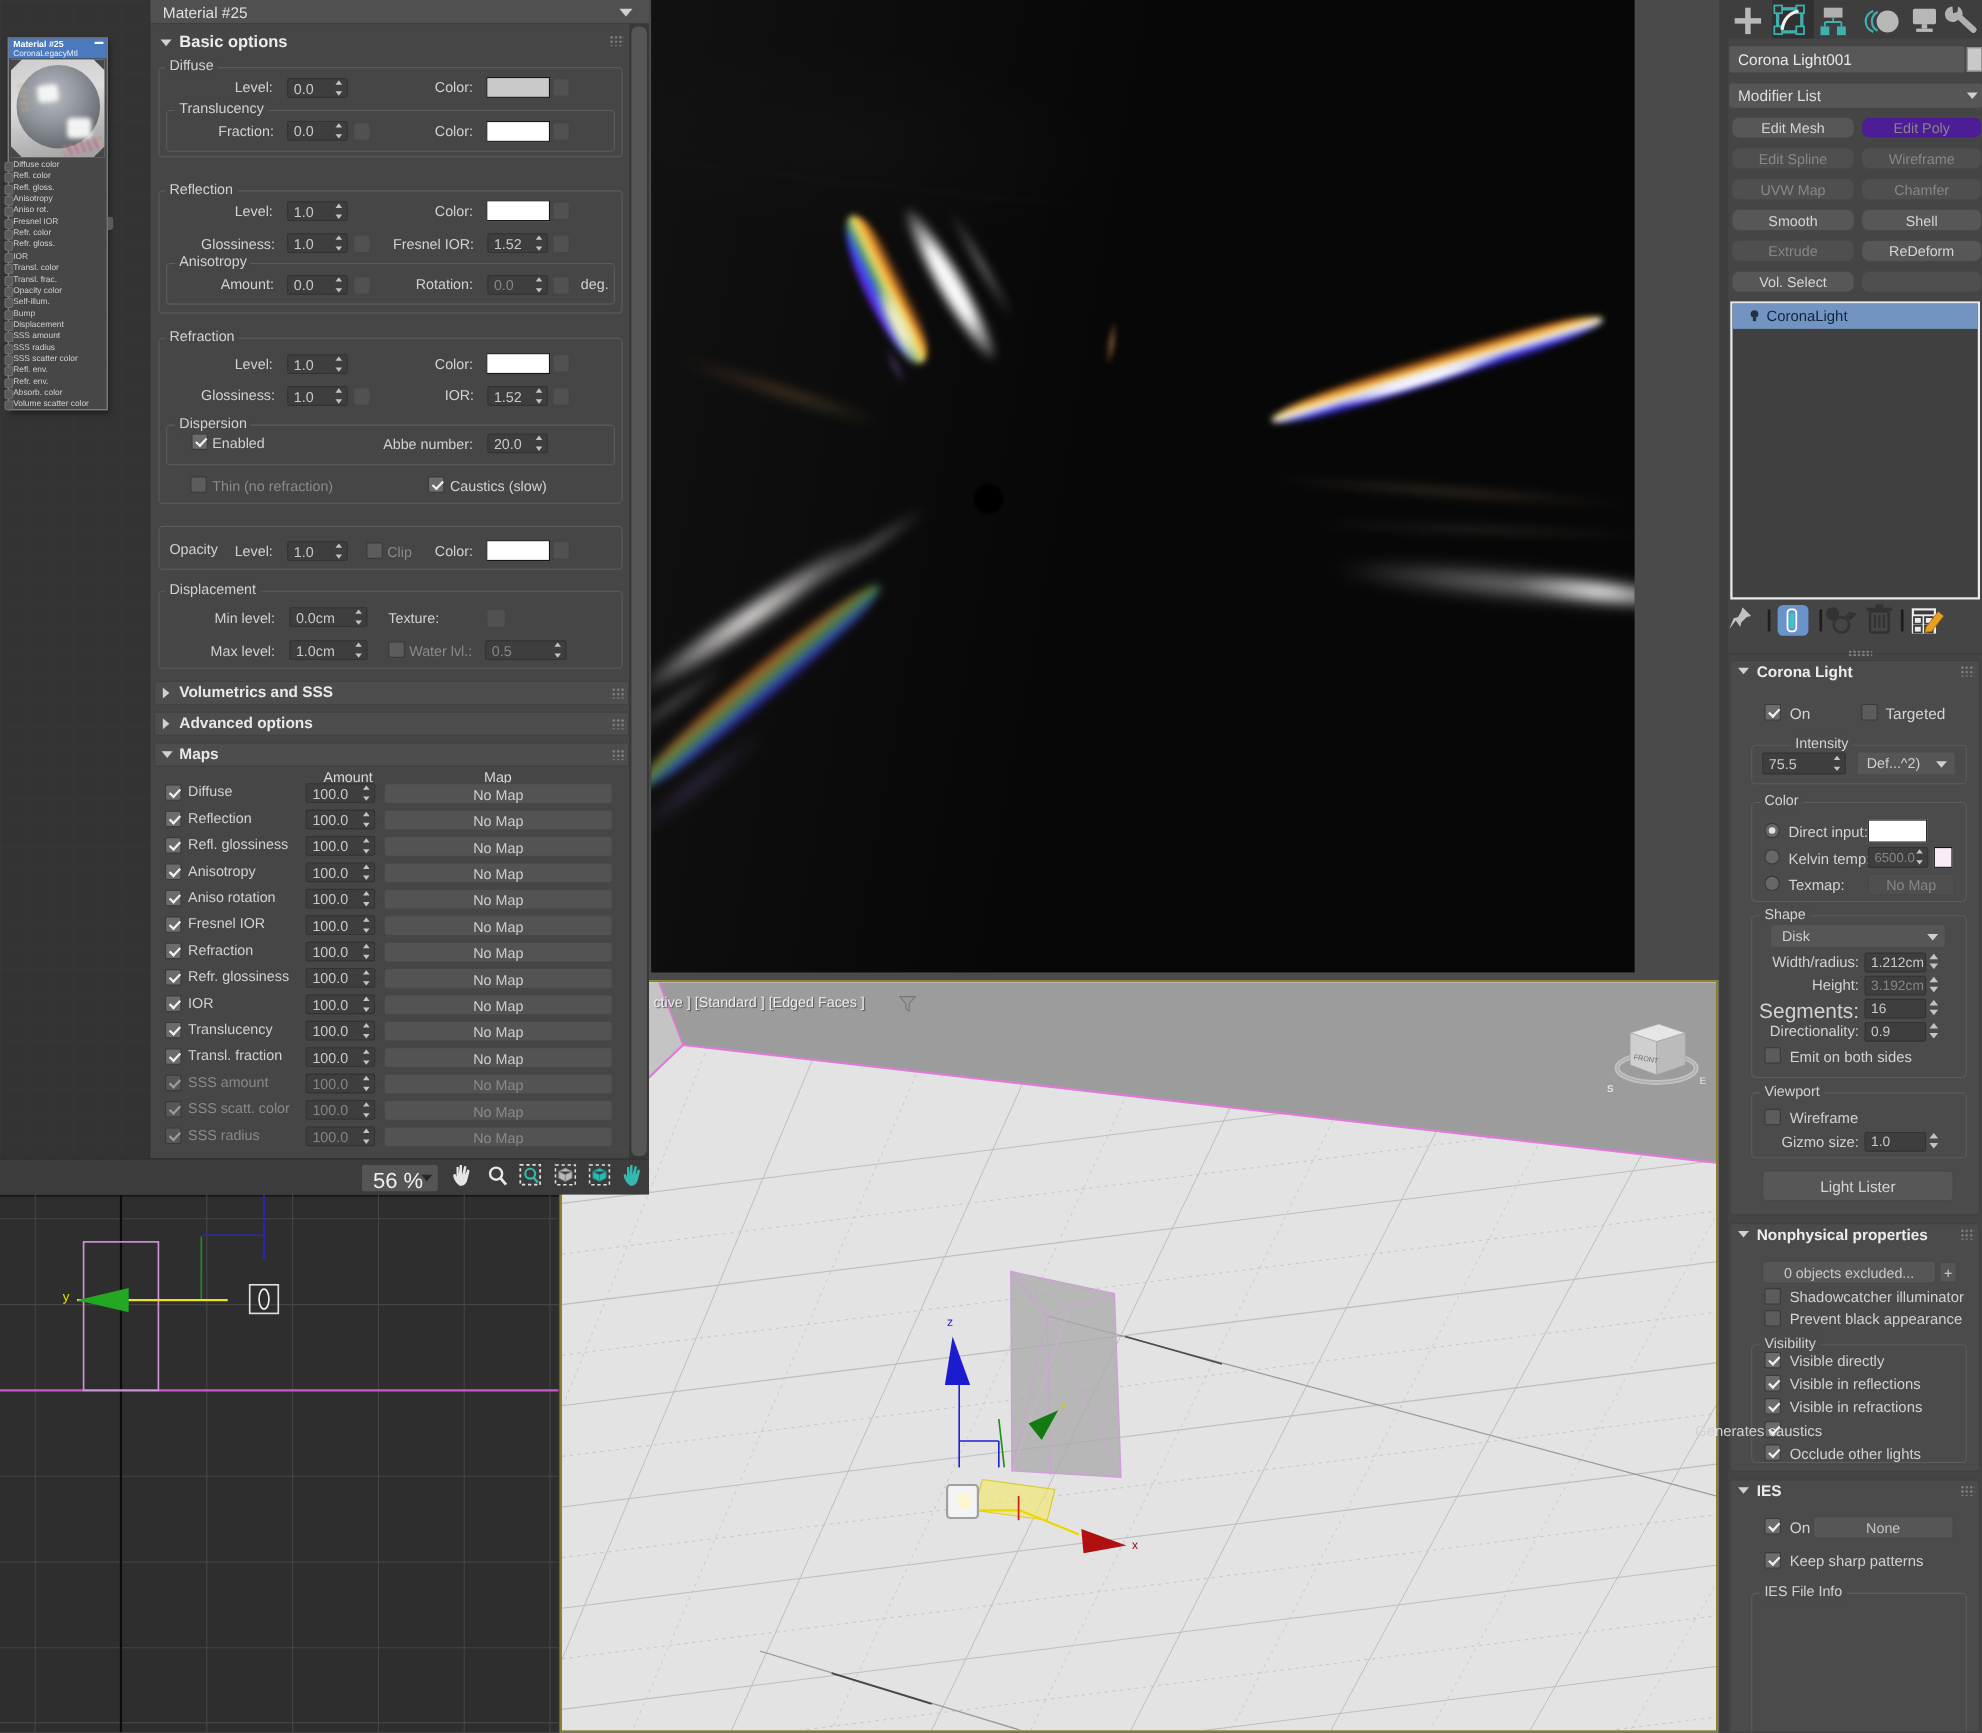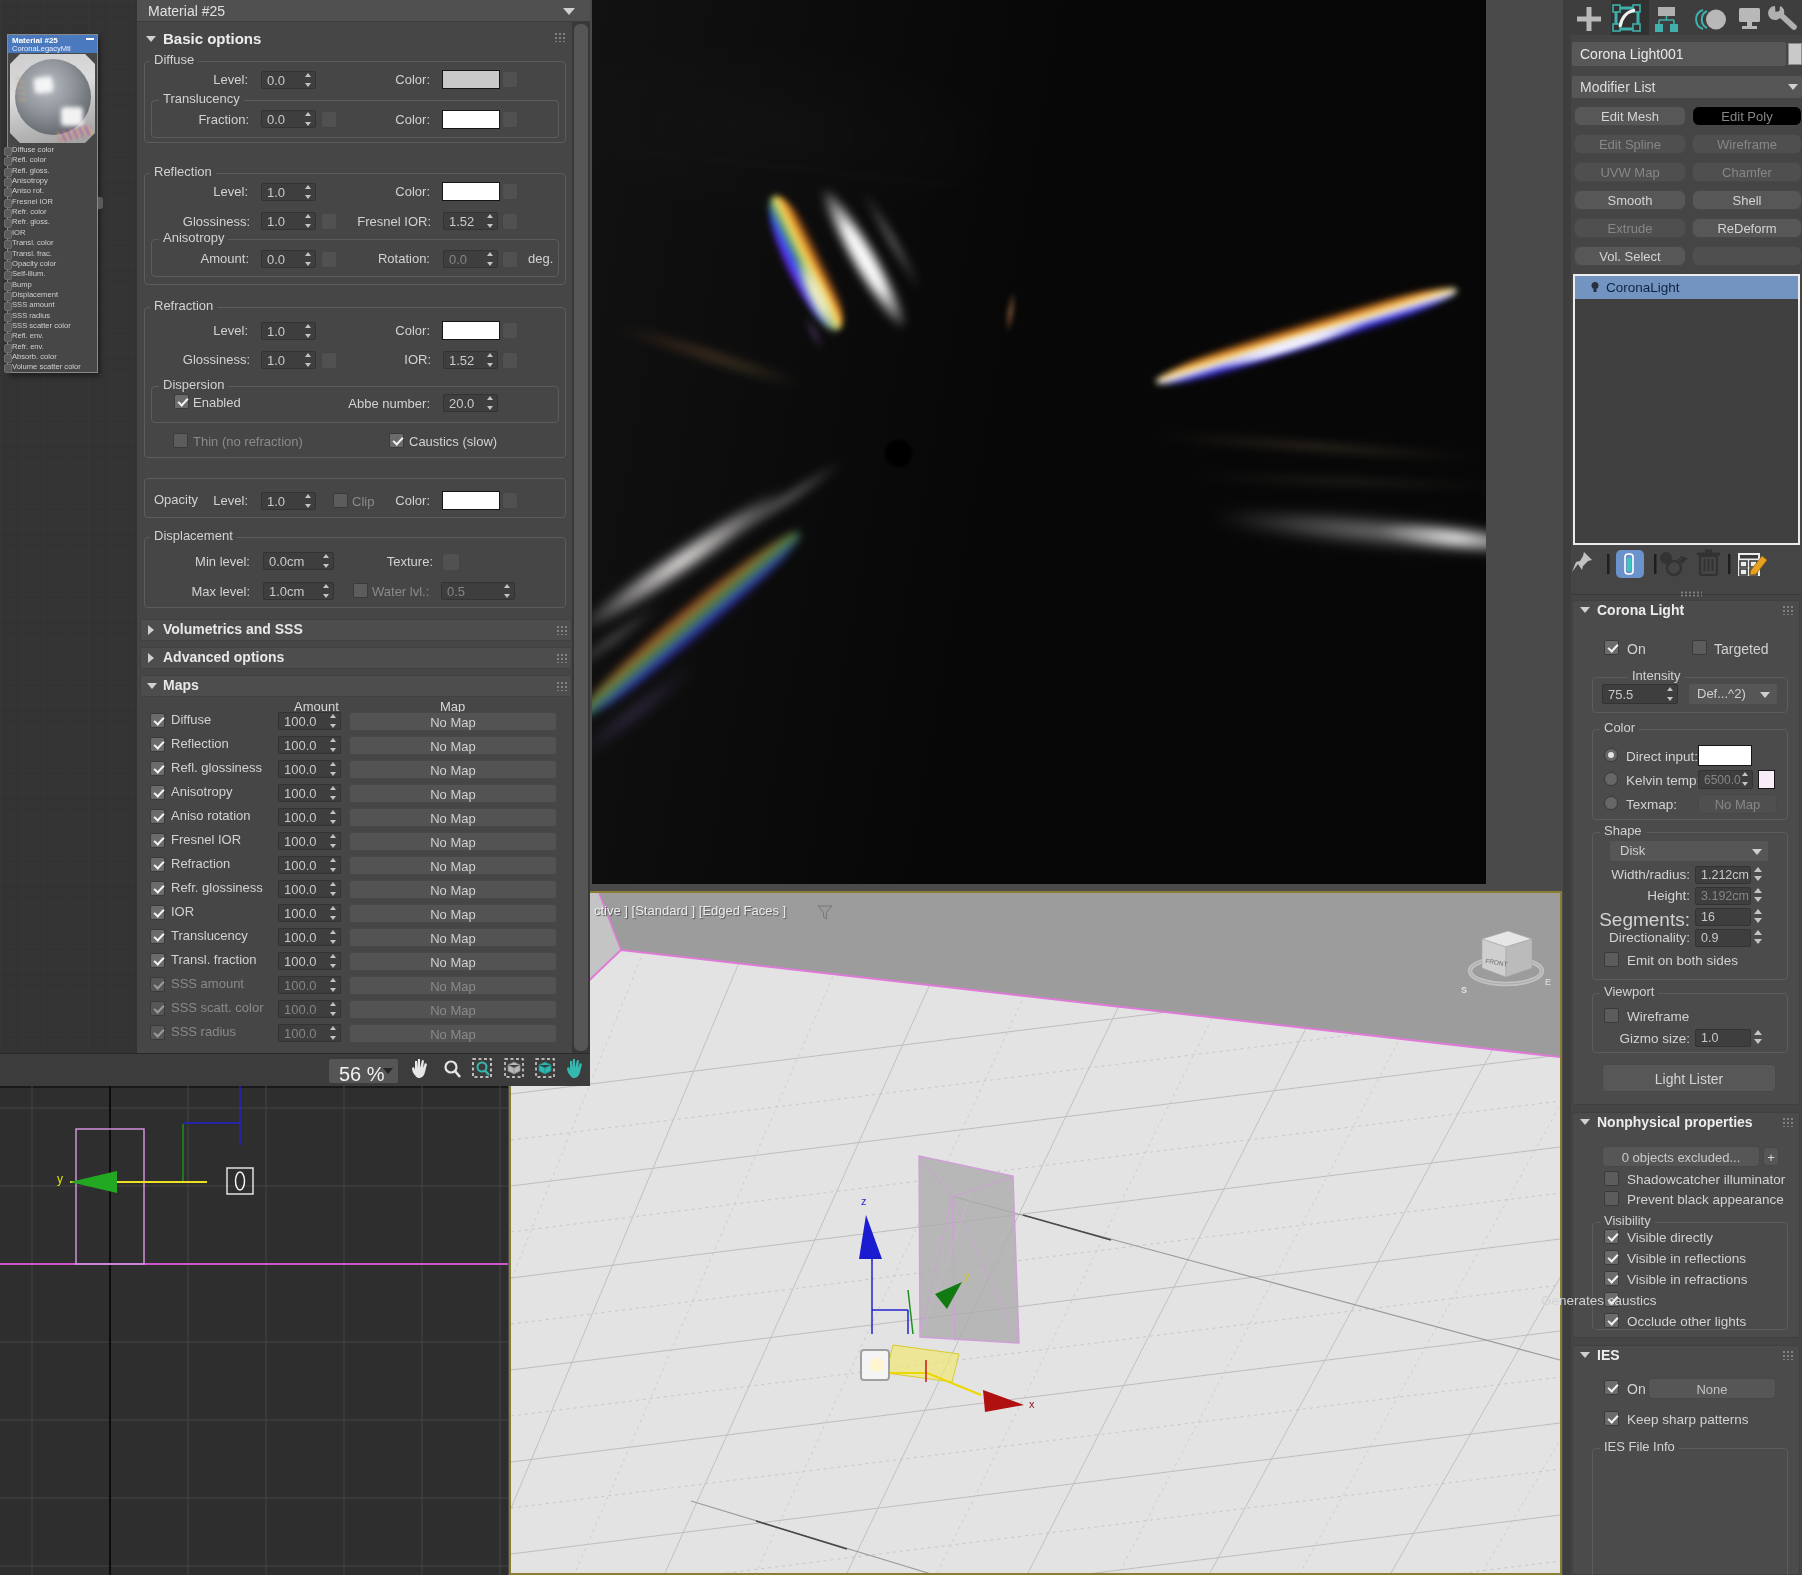--- a/index.html
+++ b/index.html
@@ -314,21 +314,21 @@
 <div class="a t" style="left:352px;top:495px;font-size:13px;color:#8a8a8a;">Clip</div>
 <div class="a t" style="left:370px;top:494px;font-size:13px;color:#d2d2d2;width:60px;text-align:right;">Color:</div>
 <div class="a" style="left:442px;top:491px;width:58px;height:19px;background:#ffffff;border:1px solid #161616;box-sizing:border-box;"></div>
 <div class="a" style="left:502px;top:492px;width:16px;height:17px;background:#515151;border-radius:3px;border:1px solid #454545;box-sizing:border-box;"></div>
 <div class="a grp" style="left:144px;top:537px;width:422px;height:71px;"></div>
 <div class="a t" style="left:150px;top:529px;font-size:13px;color:#d2d2d2;background:#464646;padding:0 4px;">Displacement</div>
 <div class="a t" style="left:120px;top:555px;font-size:13px;color:#d2d2d2;width:130px;text-align:right;">Min level:</div>
 <div class="a fld" style="left:263px;top:552px;width:71px;height:18px;background:#3e3e3e;color:#c9c9c9;font-size:13px;line-height:17px;">0.0cm</div>
 <div class="a tu" style="left:323px;top:553.5px;"></div>
 <div class="a td" style="left:323px;top:563.5px;"></div>
-<div class="a t" style="left:353px;top:555px;font-size:13px;color:#d2d2d2;width:80px;text-align:right;">Texture:</div>
+<div class="a t" style="left:353px;top:555px;font-size:13px;color:#d2d2d2;width:80px;">Texture:</div>
 <div class="a" style="left:442px;top:553px;width:18px;height:18px;background:#515151;border-radius:3px;border:1px solid #454545;box-sizing:border-box;"></div>
 <div class="a t" style="left:120px;top:585px;font-size:13px;color:#d2d2d2;width:130px;text-align:right;">Max level:</div>
 <div class="a fld" style="left:263px;top:582px;width:71px;height:18px;background:#3e3e3e;color:#c9c9c9;font-size:13px;line-height:17px;">1.0cm</div>
 <div class="a tu" style="left:323px;top:583.5px;"></div>
 <div class="a td" style="left:323px;top:593.5px;"></div>
 <div class="a cb" style="left:353px;top:583px;width:15px;height:15px;background:#5c5c5c;"></div>
 <div class="a t" style="left:372px;top:585px;font-size:13px;color:#8a8a8a;">Water lvl.:</div>
 <div class="a fld" style="left:441px;top:582px;width:74px;height:18px;background:#3e3e3e;color:#858585;font-size:13px;line-height:17px;">0.5</div>
 <div class="a tu" style="left:504px;top:583.5px;"></div>
 <div class="a td" style="left:504px;top:593.5px;"></div>
@@ -472,21 +472,21 @@
     <rect x="172" y="26" width="15" height="3" fill="#b8b8b8"></rect>
     <path d="M205,6 a7,7 0 1 0 5,12 l12,11 a2.5,2.5 0 0 0 4,-4 L214,14 a7,7 0 0 0 -4,-8 l-0.5,5 -4,1 Z" fill="#b0b0b0"></path>
   </svg>
 <div class="a" style="left:1572px;top:42px;width:214px;height:24px;background:#585858;border-radius:2px;"></div>
 <div class="a t" style="left:1580px;top:46px;font-size:14px;color:#e8e8e8;">Corona Light001</div>
 <div class="a" style="left:1788px;top:43px;width:14px;height:22px;background:#c9c9c9;border:1px solid #8a8a8a;box-sizing:border-box;"></div>
 <div class="a" style="left:1572px;top:76px;width:230px;height:22px;background:#565656;border-radius:2px;"></div>
 <div class="a t" style="left:1580px;top:79px;font-size:14px;color:#dedede;">Modifier List</div>
 <div class="a" style="left:1788px;top:84px;width:0;height:0;border-left:5px solid transparent;border-right:5px solid transparent;border-top:6px solid #cfcfcf;"></div>
 <div class="a btn" style="left:1574px;top:106px;width:112px;height:20px;background:#575757;color:#d4d4d4;font-size:13px;line-height:20px;border-radius:7px;">Edit Mesh</div>
-<div class="a btn" style="left:1692px;top:106px;width:110px;height:20px;background:#000000;color:#878787;font-size:13px;line-height:20px;border-radius:7px;">Edit Poly</div>
+<div class="a btn" style="left:1692px;top:106px;width:110px;height:20px;background:#4c1d95;color:#878787;font-size:13px;line-height:20px;border-radius:7px;">Edit Poly</div>
 <div class="a btn" style="left:1574px;top:134px;width:112px;height:20px;background:#4f4f4f;color:#878787;font-size:13px;line-height:20px;border-radius:7px;">Edit Spline</div>
 <div class="a btn" style="left:1692px;top:134px;width:110px;height:20px;background:#4f4f4f;color:#878787;font-size:13px;line-height:20px;border-radius:7px;">Wireframe</div>
 <div class="a btn" style="left:1574px;top:162px;width:112px;height:20px;background:#4f4f4f;color:#878787;font-size:13px;line-height:20px;border-radius:7px;">UVW Map</div>
 <div class="a btn" style="left:1692px;top:162px;width:110px;height:20px;background:#4f4f4f;color:#878787;font-size:13px;line-height:20px;border-radius:7px;">Chamfer</div>
 <div class="a btn" style="left:1574px;top:190px;width:112px;height:20px;background:#575757;color:#d4d4d4;font-size:13px;line-height:20px;border-radius:7px;">Smooth</div>
 <div class="a btn" style="left:1692px;top:190px;width:110px;height:20px;background:#575757;color:#d4d4d4;font-size:13px;line-height:20px;border-radius:7px;">Shell</div>
 <div class="a btn" style="left:1574px;top:218px;width:112px;height:20px;background:#4f4f4f;color:#878787;font-size:13px;line-height:20px;border-radius:7px;">Extrude</div>
 <div class="a btn" style="left:1692px;top:218px;width:110px;height:20px;background:#575757;color:#d4d4d4;font-size:13px;line-height:20px;border-radius:7px;">ReDeform</div>
 <div class="a btn" style="left:1574px;top:246px;width:112px;height:20px;background:#575757;color:#d4d4d4;font-size:13px;line-height:20px;border-radius:7px;">Vol. Select</div>
 <div class="a btn" style="left:1692px;top:246px;width:110px;height:20px;background:#4f4f4f;color:#878787;font-size:13px;line-height:20px;border-radius:7px;"></div>

